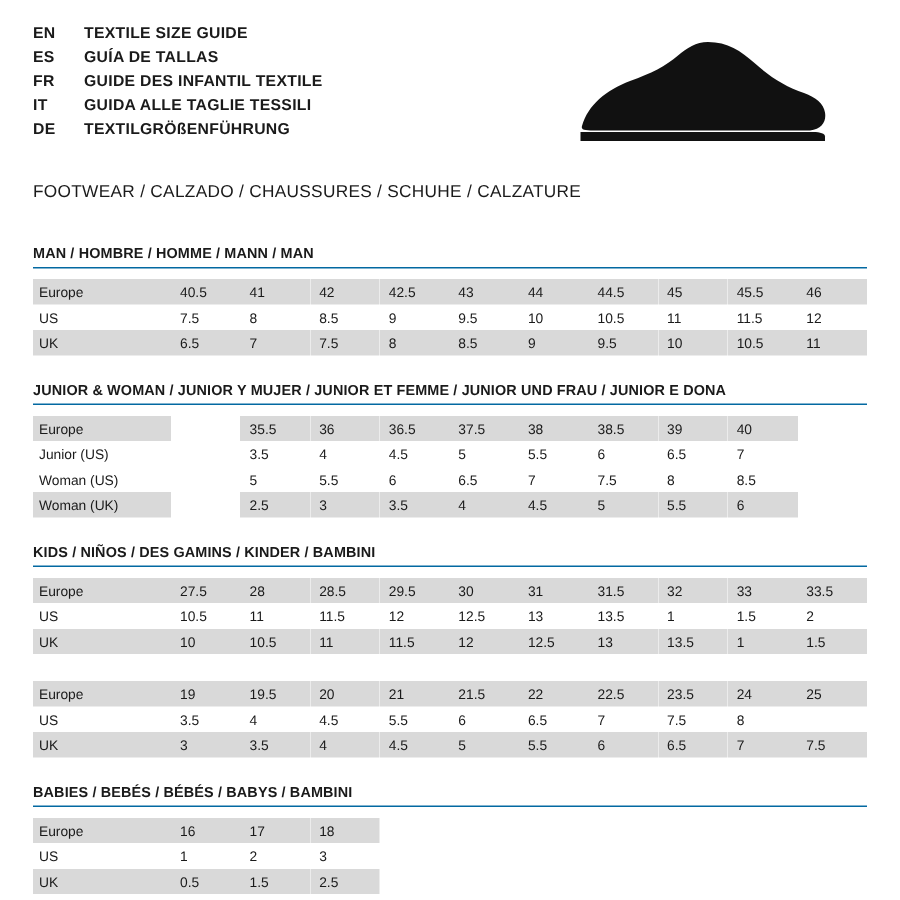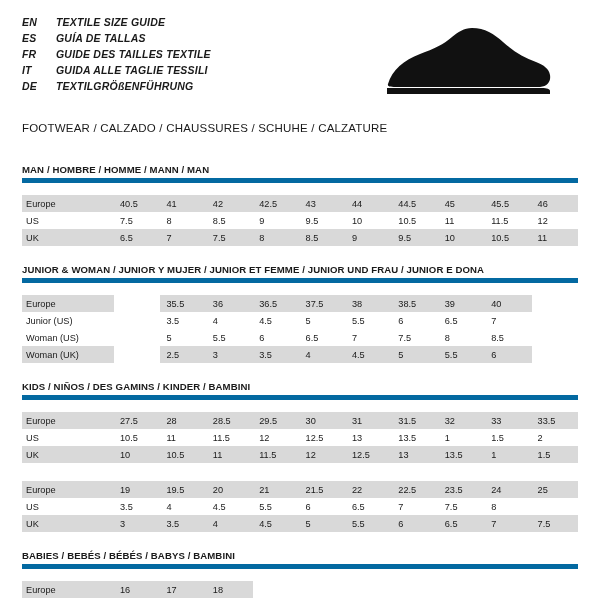--- a/index.html
+++ b/index.html
@@ -19,21 +19,20 @@
     width: 600px;
     height: 600px;
     box-sizing: border-box;
     padding: 16px 22px 0 22px;
   }
 
   
   .header {
     position: relative;
     height: 100px;
-    font-style: italic;
   }
   .lang-table {
     border-collapse: collapse;
     font-size: 10.5px;
     font-weight: bold;
     letter-spacing: 0.2px;
   }
   .lang-table td {
     padding: 0 0 3px 0;
     vertical-align: top;
@@ -64,22 +63,22 @@
   
   .section {
     margin-top: 18px;
   }
   .section.first { margin-top: 30px; }
   .section-title {
     font-size: 9.6px;
     font-weight: bold;
     letter-spacing: 0.1px;
     padding-bottom: 3px;
-    border-bottom: 5px solid #0369a1;
-    margin-bottom: 12px;
+    border-bottom: 1px solid #0369a1;
+    margin-bottom: 7px;
   }
   table.sizes {
     border-collapse: collapse;
     width: 100%;
     font-size: 9.2px;
     table-layout: fixed;
   }
   table.sizes tr { height: 17px; }
   table.sizes td {
     padding: 0 0 0 6px;
@@ -106,21 +105,21 @@
         <tr>
           <td class="lang-code">EN</td>
           <td class="lang-title">TEXTILE SIZE GUIDE</td>
         </tr>
         <tr>
           <td class="lang-code">ES</td>
           <td class="lang-title">GUÍA DE TALLAS</td>
         </tr>
         <tr>
           <td class="lang-code">FR</td>
-          <td class="lang-title">GUIDE DES TAILLES TEXTILE</td>
+          <td class="lang-title">GUIDE DES INFANTIL TEXTILE</td>
         </tr>
         <tr>
           <td class="lang-code">IT</td>
           <td class="lang-title">GUIDA ALLE TAGLIE TESSILI</td>
         </tr>
         <tr>
           <td class="lang-code">DE</td>
           <td class="lang-title">TEXTILGRÖßENFÜHRUNG</td>
         </tr>
       </tbody>

